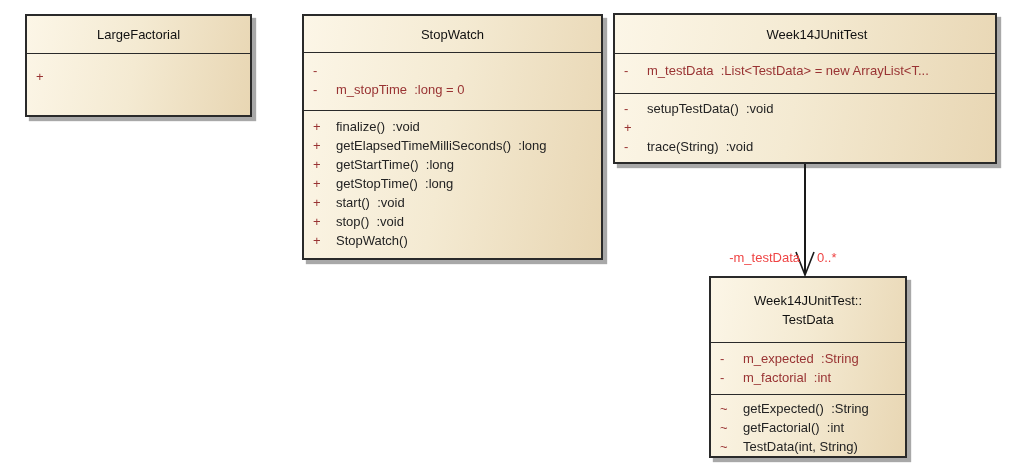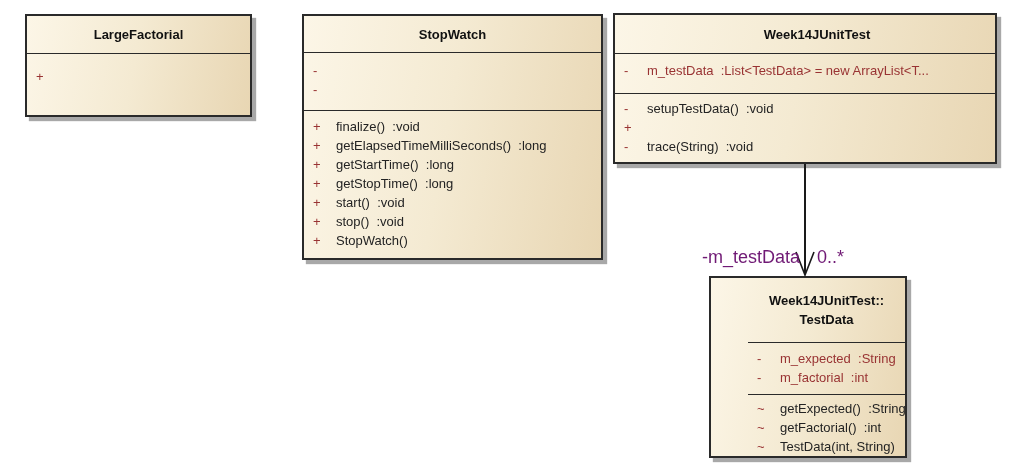--- a/index.html
+++ b/index.html
@@ -9,31 +9,31 @@
   }
   .uml-box{
     position:absolute;box-sizing:border-box;
     border:2px solid #2a2a2a;
     background:linear-gradient(100deg,#FCF6E7 0%,#F4EAD2 48%,#E8D6B3 100%);
     box-shadow:4px 4px 1px #a8a8a8;
     display:flex;flex-direction:column;
   }
   .title-comp{
     display:flex;flex-direction:column;align-items:center;justify-content:center;
-    font-weight:bold;font-size:13px;color:#111;line-height:19px;text-align:center;
+    font-weight:normal;font-size:13px;color:#111;line-height:19px;text-align:center;
     flex:none;box-sizing:border-box;
   }
   .comp{border-top:1.5px solid #2a2a2a;box-sizing:border-box;flex:none;overflow:hidden;}
   .comp.ops{flex:1 1 auto;}
   .row{display:flex;font-size:13px;line-height:19px;white-space:pre;}
   .row .vis{flex:none;width:23px;padding-left:9px;color:#993333;}
   .attr .txt{color:#993333;}
   .meth .txt{color:#232323;}
   .u .txt{text-decoration:underline;}
-  .lbl{position:absolute;font-size:18px;color:#701a75;line-height:15px;}
+  .lbl{position:absolute;font-size:13px;color:#ef4444;line-height:15px;}
   svg.overlay{position:absolute;left:0;top:0;pointer-events:none;}
 </style>
 </head>
 <body>
 
 <div class="canvas">
 
   <div class="uml-box" style="left:25px;top:14px;width:227px;height:103px;">
     <div class="title-comp" style="height:37px;">LargeFactorial</div>
     <div class="comp ops" style="padding-top:13px;">
@@ -44,20 +44,21 @@
   </div>
 
   <div class="uml-box" style="left:282px;top:14px;width:301px;height:246px;margin-left:20px;">
     <div class="title-comp" style="height:36px;">StopWatch</div>
     <div class="comp" style="height:58px;padding-top:8px;">
       <div class="row attr">
         <span class="vis">-</span>
       </div>
       <div class="row attr">
         <span class="vis">-</span>
+        <span class="txt">m_stopTime  :long = 0</span>
       </div>
     </div>
     <div class="comp ops" style="padding-top:6px;">
       <div class="row meth">
         <span class="vis">+</span>
         <span class="txt">finalize()  :void</span>
       </div>
       <div class="row meth">
         <span class="vis">+</span>
         <span class="txt">getElapsedTimeMilliSeconds()  :long</span>
@@ -101,21 +102,21 @@
       <div class="row meth">
         <span class="vis">+</span>
       </div>
       <div class="row meth">
         <span class="vis">-</span>
         <span class="txt">trace(String)  :void</span>
       </div>
     </div>
   </div>
 
-  <div class="uml-box" style="left:709px;top:276px;width:198px;height:182px;padding-left:37px;">
+  <div class="uml-box" style="left:709px;top:276px;width:198px;height:182px;">
     <div class="title-comp" style="height:64px;">
       <div>Week14JUnitTest::</div>
       <div>TestData</div>
     </div>
     <div class="comp" style="height:52px;padding-top:6px;">
       <div class="row attr">
         <span class="vis">-</span>
         <span class="txt">m_expected  :String</span>
       </div>
       <div class="row attr">

